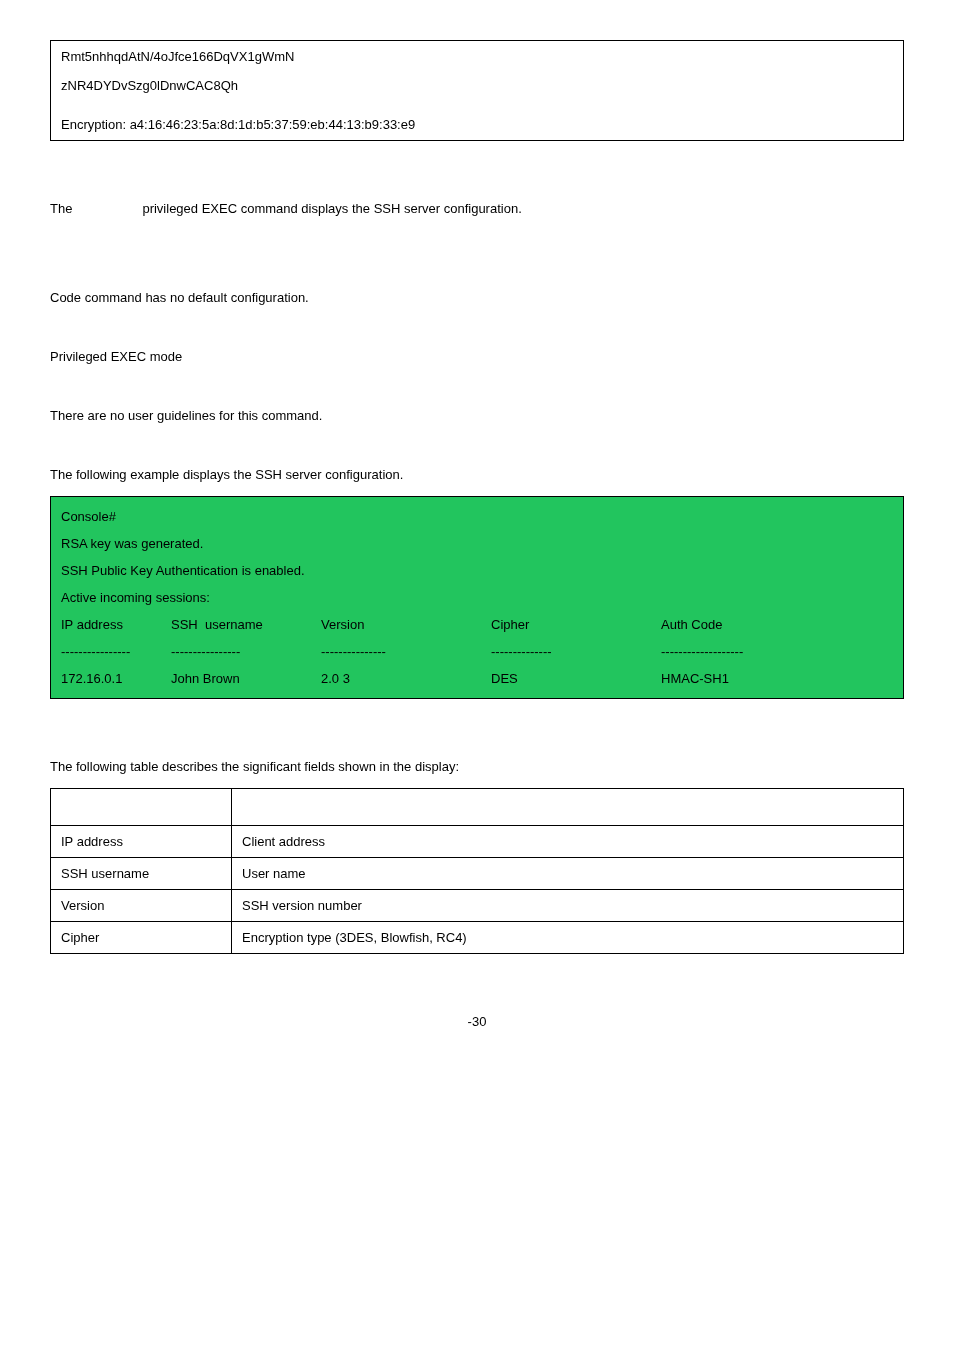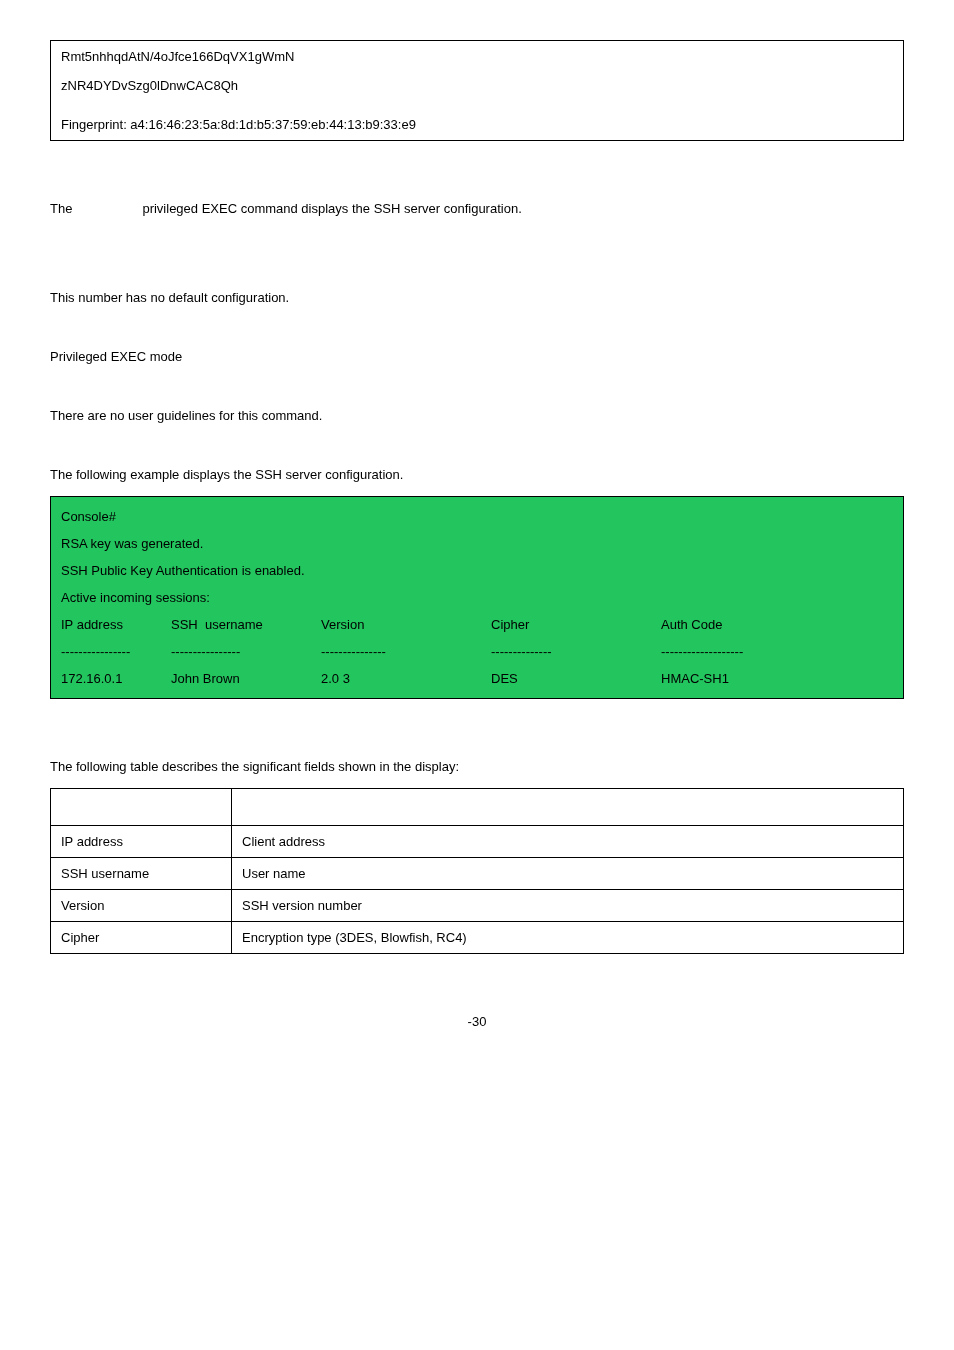--- a/index.html
+++ b/index.html
@@ -66,32 +66,32 @@
     text-align: center;
     margin-top: 60px;
   }
 </style>
 </head>
 <body>
 
 <div class="code-box">
   <p>Rmt5nhhqdAtN/4oJfce166DqVX1gWmN</p>
   <p>zNR4DYDvSzg0lDnwCAC8Qh</p>
-  <p style="margin-top:24px;">Fingerprint: a4:16:46:23:5a:8d:1d:b5:37:59:eb:44:13:b9:33:e9</p>
+  <p style="margin-top:24px;">Encryption: a4:16:46:23:5a:8d:1d:b5:37:59:eb:44:13:b9:33:e9</p>
 </div>
 
 <div class="spacer-md"></div>
 
 <p class="para">
   <span>The</span><span class="gap-right"></span><span>privileged EXEC command displays the SSH server configuration.</span>
 </p>
 
 <div class="spacer-lg"></div>
 
-<p class="para">This number has no default configuration.</p>
+<p class="para">Code command has no default configuration.</p>
 
 <div class="spacer-md"></div>
 
 <p class="para">Privileged EXEC mode</p>
 
 <div class="spacer-md"></div>
 
 <p class="para">There are no user guidelines for this command.</p>
 
 <div class="spacer-md"></div>

